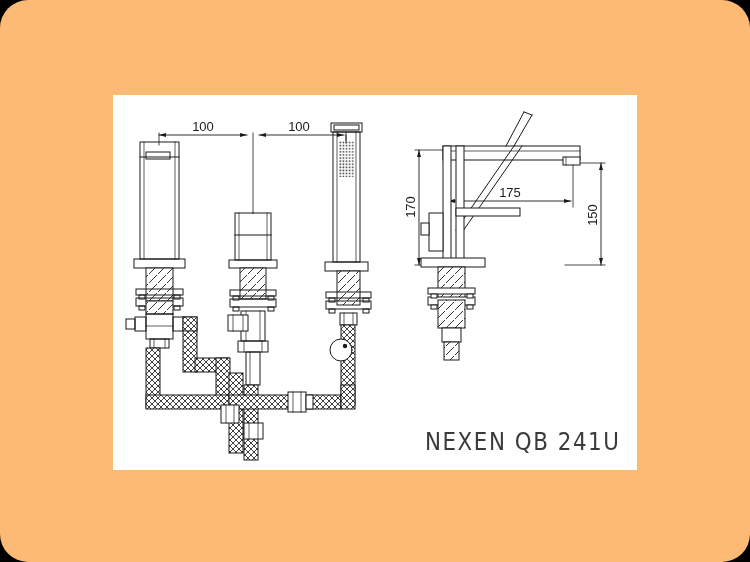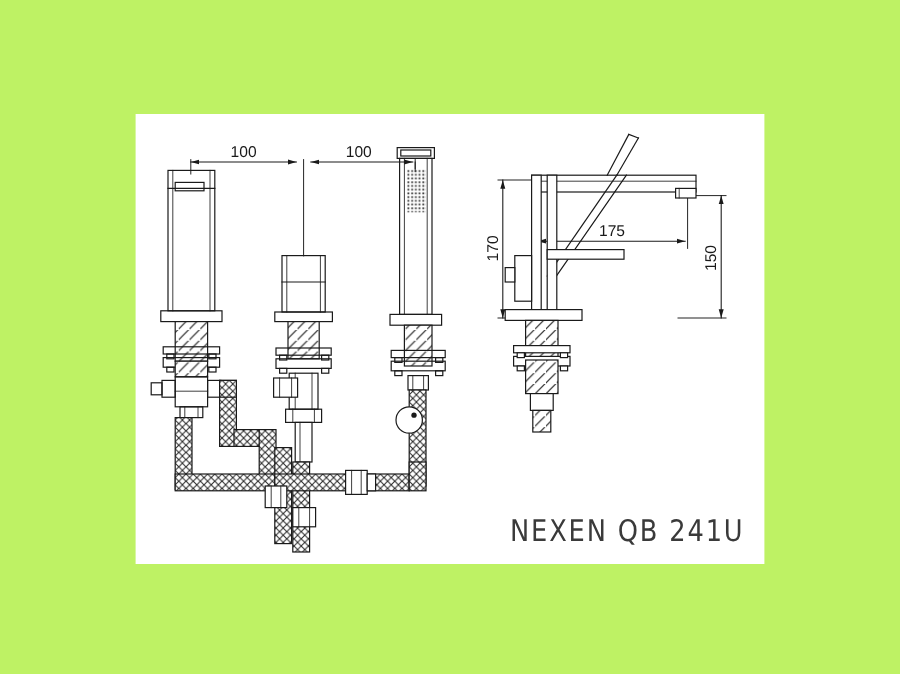--- a/index.html
+++ b/index.html
@@ -8,21 +8,22 @@
     background: #000000;
     width: 750px;
     height: 562px;
     overflow: hidden;
     font-family: "Liberation Sans", sans-serif;
   }
   #screen {
     position: relative;
     width: 750px;
     height: 562px;
-    background: #bef264;
+    background: #fdba74;
+    border-radius: 28px;
   }
   #canvas {
     position: absolute;
     left: 113px;
     top: 95px;
     width: 524px;
     height: 375px;
     background: #ffffff;
     overflow: hidden;
   }

